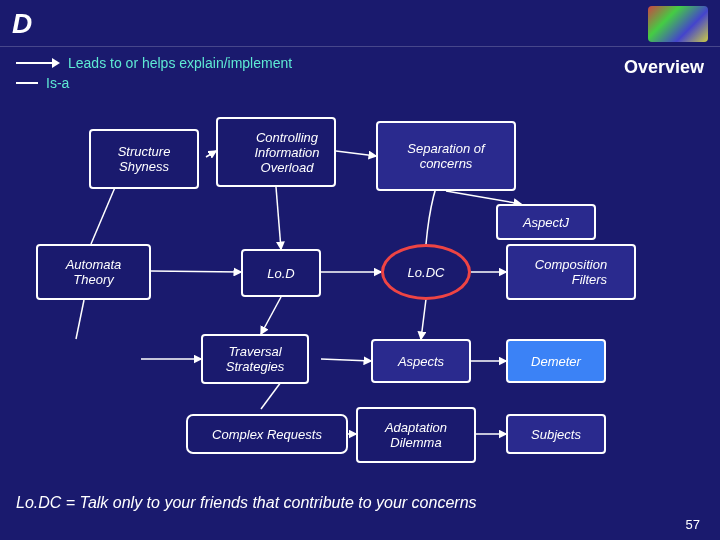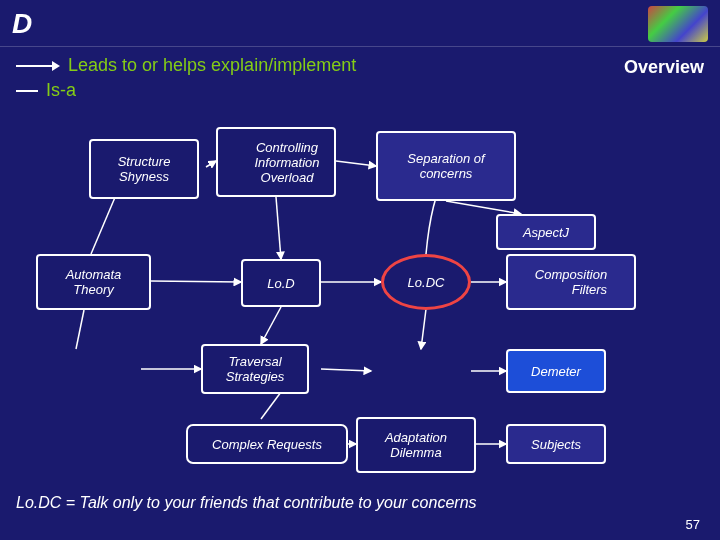--- a/index.html
+++ b/index.html
@@ -44,22 +44,22 @@
     .legend {
       display: flex;
       flex-direction: column;
       gap: 4px;
       margin-bottom: 8px;
     }
     .legend-item {
       display: flex;
       align-items: center;
       gap: 8px;
-      font-size: 18px;
-      color: #84cc16;
+      font-size: 14px;
+      color: #5eead4;
     }
     .legend-arrow {
       display: flex;
       align-items: center;
     }
     .arrow-line {
       height: 2px;
       background: white;
       width: 36px;
     }
@@ -156,21 +156,21 @@
       width: 108px; height: 50px;
     }
     .node-aspects {
       left: 355px; top: 240px;
       width: 100px; height: 44px;
       background: #2a2a8e;
     }
     .node-demeter {
       left: 490px; top: 240px;
       width: 100px; height: 44px;
-      background: #1d4ed8;
+      background: #3b82f6;
     }
     .node-complex {
       left: 170px; top: 315px;
       width: 162px; height: 40px; border-radius: 7px;
     }
     .node-adaptation {
       left: 340px; top: 308px;
       width: 120px; height: 56px;
     }
     .node-subjects {
@@ -308,20 +308,23 @@
       <span>Lo.DC</span>
     </div>
     <div class="node node-composition">
       <span style="white-space:pre-line;">Composition
 Filters</span>
     </div>
     <div class="node node-traversal">
       <span style="white-space:pre-line;">Traversal
 Strategies</span>
     </div>
+    <div class="node node-aspects">
+      <span>Aspects</span>
+    </div>
     <div class="node node-demeter">
       <span>Demeter</span>
     </div>
     <div class="node node-complex">
       <span>Complex Requests</span>
     </div>
     <div class="node node-adaptation">
       <span style="white-space:pre-line;">Adaptation
 Dilemma</span>
     </div>

